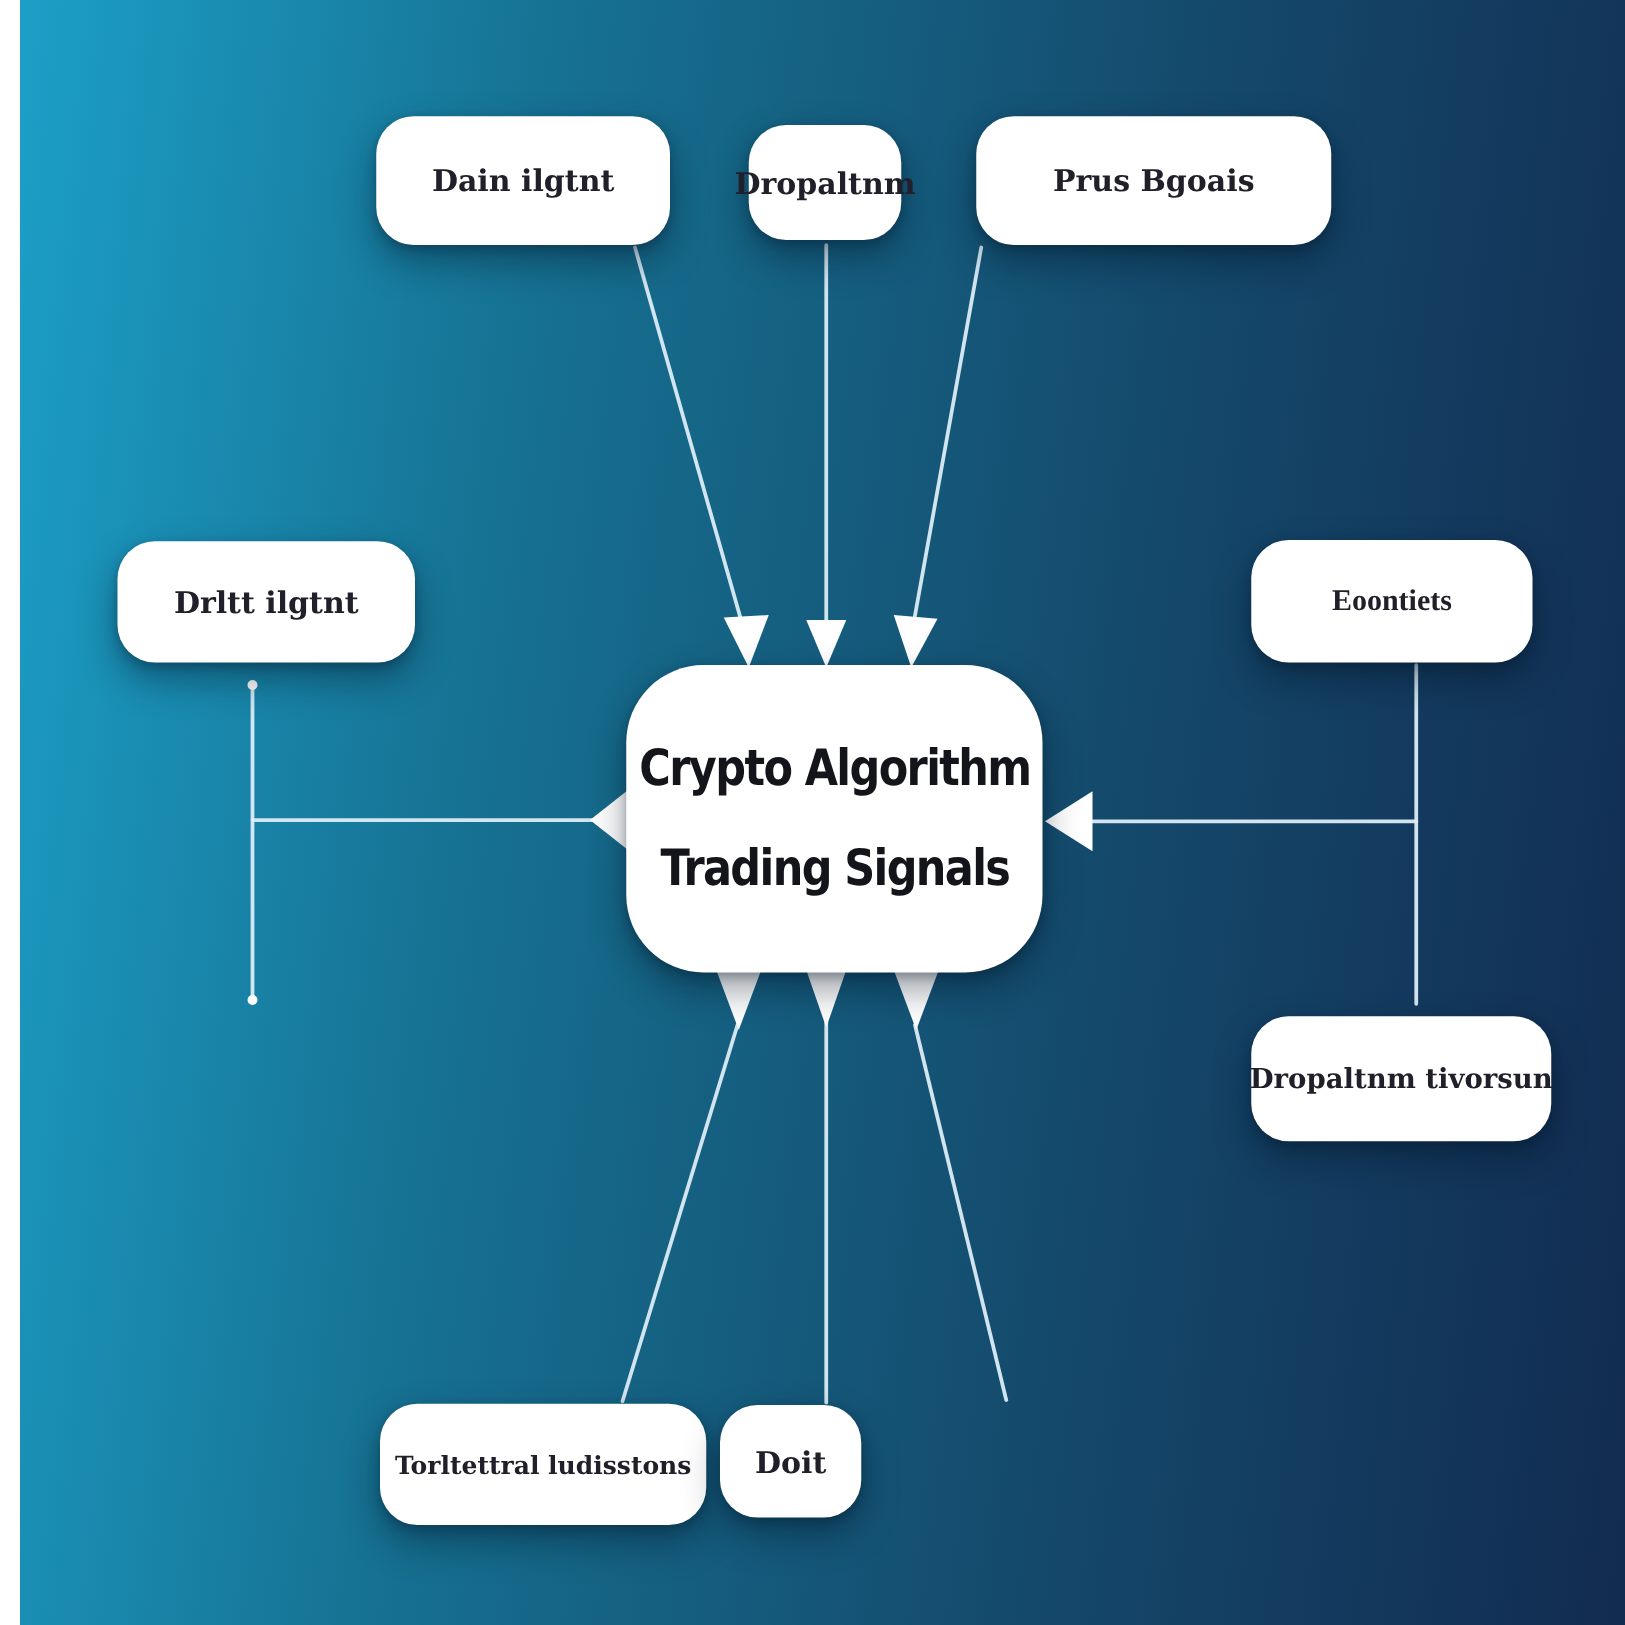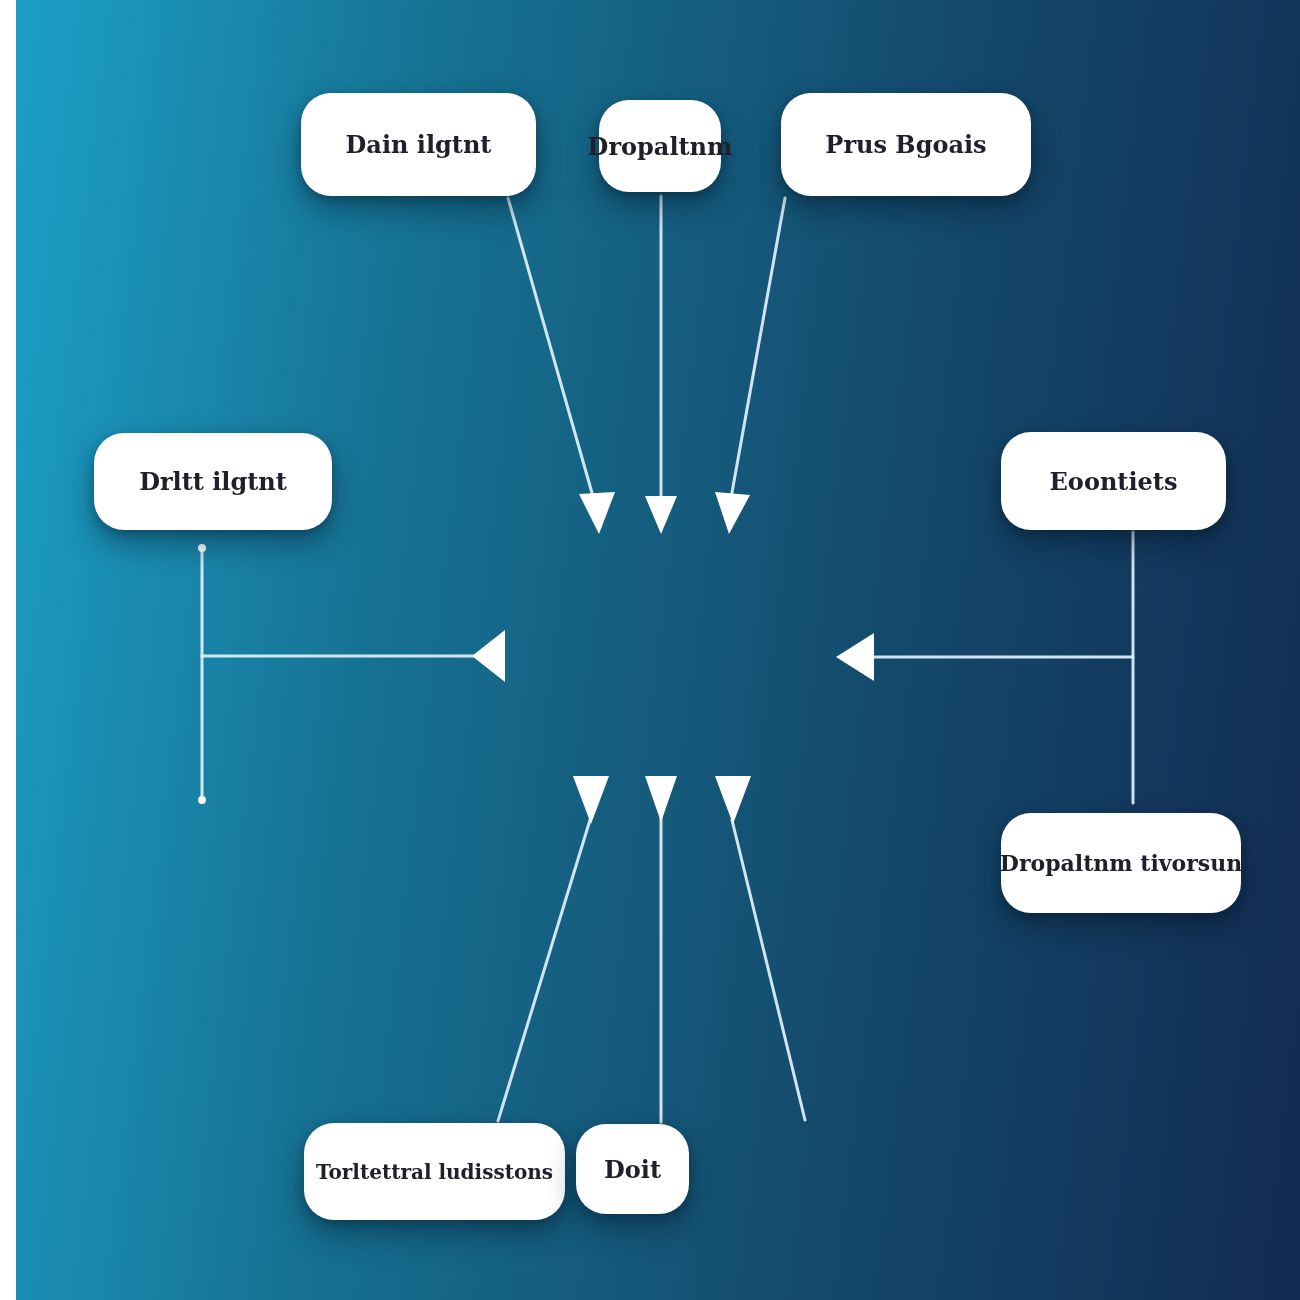--- a/index.html
+++ b/index.html
@@ -95,40 +95,46 @@
   </svg>
 
   <div class="node" style="left:285px; top:93px; width:235px; height:103px;">
     <span class="node-label">Dain ilgtnt</span>
   </div>
 
   <div class="node" style="left:583px; top:100px; width:122px; height:92px;justify-content:center;">
     <span class="node-label">Dropaltnm</span>
   </div>
 
-  <div class="node" style="left:765px; top:93px; width:250px; height:103px;">
+  <div class="node" style="left:765px; top:93px; width:284px; height:103px;">
     <span class="node-label">Prus Bgoais</span>
   </div>
 
   <div class="node" style="left:78px; top:433px; width:238px; height:97px;">
     <span class="node-label">Drltt ilgtnt</span>
   </div>
 
-  <div class="node" style="left:985px; top:432px; width:225px; height:98px;">
+  <div class="node" style="left:985px; top:432px; width:225px; height:98px;font-family:Liberation Serif, serif;">
     <span class="node-label">Eoontiets</span>
   </div>
 
 
   <div class="node" style="left:985px; top:813px; width:240px; height:100px; font-size:22px;">
     <span class="node-label">Dropaltnm tivorsun</span>
   </div>
 
   <div class="node" style="left:288px; top:1123px; width:261px; height:97px; font-size:20px;">
     <span class="node-label">Torltettral ludisstons</span>
   </div>
 
   <div class="node" style="left:560px; top:1124px; width:113px; height:90px;">
     <span class="node-label">Doit</span>
   </div>
 
 
+  <div class="node central" style="left:485px; top:532px; width:333px; height:246px;">
+    <div class="central-title">
+      <div>Crypto Algorithm</div>
+      <div>Trading Signals</div>
+    </div>
+  </div>
 
 </div>
 
 </body></html>

